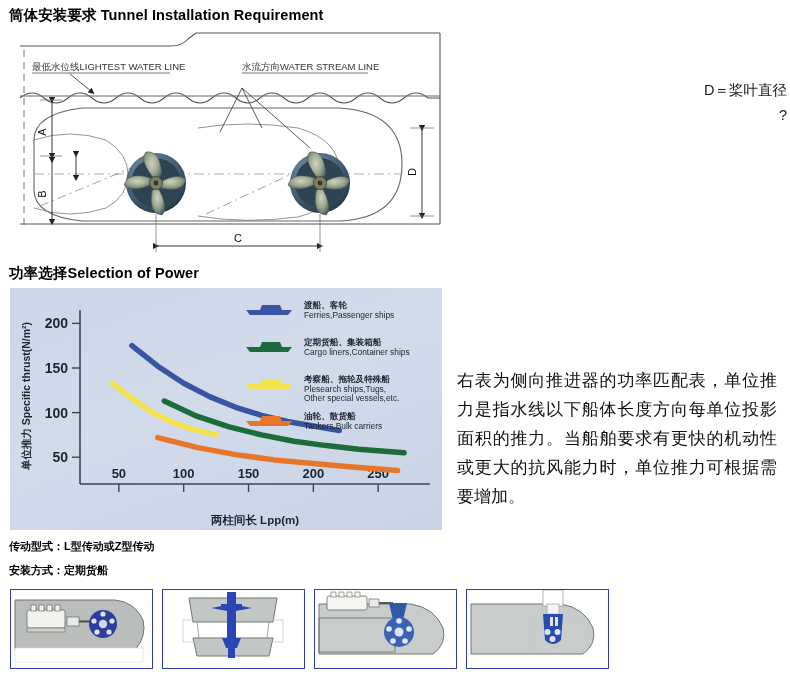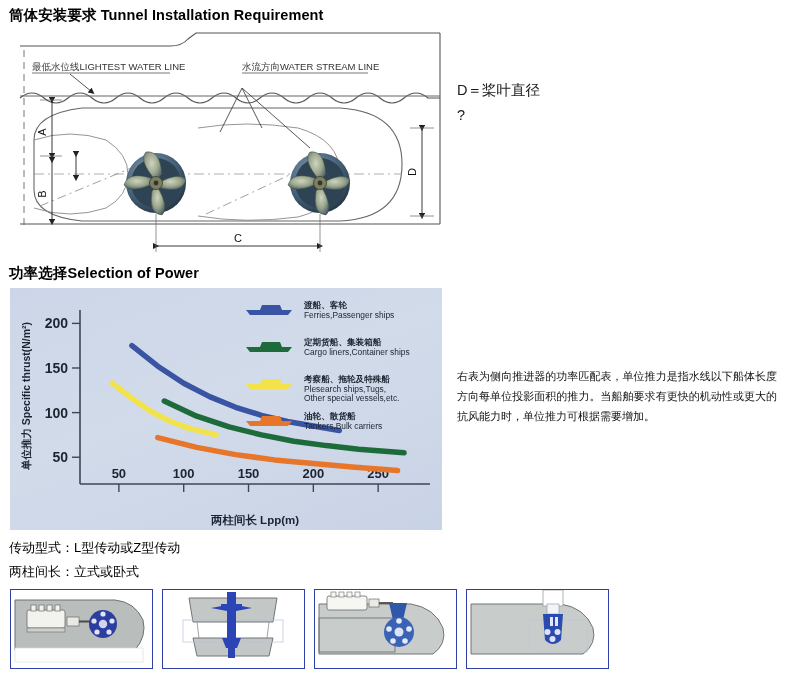--- a/index.html
+++ b/index.html
@@ -24,22 +24,22 @@
     font-size: 14.5px;
     font-weight: bold;
     letter-spacing: .1px;
     white-space: nowrap;
   }
   #title-tunnel { left: 9px;  top: 6px; }
   #title-power  { left: 9px;  top: 264px; }
 
   .sub-line {
     position: absolute;
-    font-size: 13px;
-    font-weight: normal;
+    font-size: 11px;
+    font-weight: bold;
     white-space: nowrap;
   }
   #drive-line   { left: 9px; top: 539px; }
   #mount-line   { left: 9px; top: 563px; }
 
   
   #tunnel-drawing {
     position: absolute;
     left: 10px; top: 28px;
     width: 440px; height: 228px;
@@ -48,39 +48,39 @@
 
   
   #formula-block {
     position: absolute;
     left: 457px; top: 78px;
     width: 330px;
     font-size: 14.5px;
     line-height: 25px;
     color: #1a1a1a;
   }
-  #formula-block div { white-space: pre-wrap; }
+  #formula-block div { white-space: pre-wrap; text-align: right; }
 
   
   #power-chart {
     position: absolute;
     left: 10px; top: 288px;
     width: 432px; height: 242px;
     background: linear-gradient(160deg,#ccd6e8 0%, #d2dbea 45%, #c9d3e6 100%);
     overflow: hidden;
   }
   #power-chart svg { display: block; }
 
   
   #chart-note {
     position: absolute;
     left: 457px; top: 366px;
     width: 320px;
-    font-size: 11px;
-    line-height: 20px;
+    font-size: 17px;
+    line-height: 29px;
     color: #111111;
     text-align: justify;
   }
 
   
   #thumb-row {
     position: absolute;
     left: 10px; top: 589px;
     width: 770px; height: 82px;
     display: flex;
@@ -280,21 +280,21 @@
           </g>
         </g>
       <text id="x-axis-label" x="245" y="236" font-size="11.5" font-weight="bold" fill="#1b2430" text-anchor="middle" font-family="Liberation Sans, sans-serif">两柱间长  Lpp(m)</text>
       <text id="y-axis-label" x="20" y="108" font-size="10.5" font-weight="bold" fill="#1b2430" text-anchor="middle" font-family="Liberation Sans, sans-serif" transform="rotate(-90 20 108)">单位推力 Specific thrust(N/m²)</text>
     </svg>
   </div>
 
   <div id="chart-note">右表为侧向推进器的功率匹配表，单位推力是指水线以下船体长度方向每单位投影面积的推力。当船舶要求有更快的机动性或更大的抗风能力时，单位推力可根据需要增加。</div>
 
   <div class="sub-line" id="drive-line">传动型式：L型传动或Z型传动</div>
-  <div class="sub-line" id="mount-line">两柱间长：立式或卧式</div>
+  <div class="sub-line" id="mount-line">安装方式：定期货船</div>
 
   <div id="thumb-row">
 
     <div class="thumb">
       <svg width="140" height="77" viewBox="0 0 140 77" xmlns="http://www.w3.org/2000/svg">
         <path d="M4,10 L104,10 Q124,12 132,30 Q136,46 124,60 L4,60 Z" fill="#b9bdbb" stroke="#6d7372" stroke-width="1"></path>
         <rect x="4" y="58" width="128" height="14" fill="#ffffff" stroke="#d8d8d8" stroke-width="0.6"></rect>
         <g>
           <rect x="16" y="20" width="38" height="18" rx="2" fill="#f2f2ee" stroke="#6b6b6b" stroke-width="0.8"></rect>
           <rect x="20" y="15" width="5" height="6" fill="#f2f2ee" stroke="#6b6b6b" stroke-width="0.7"></rect>

